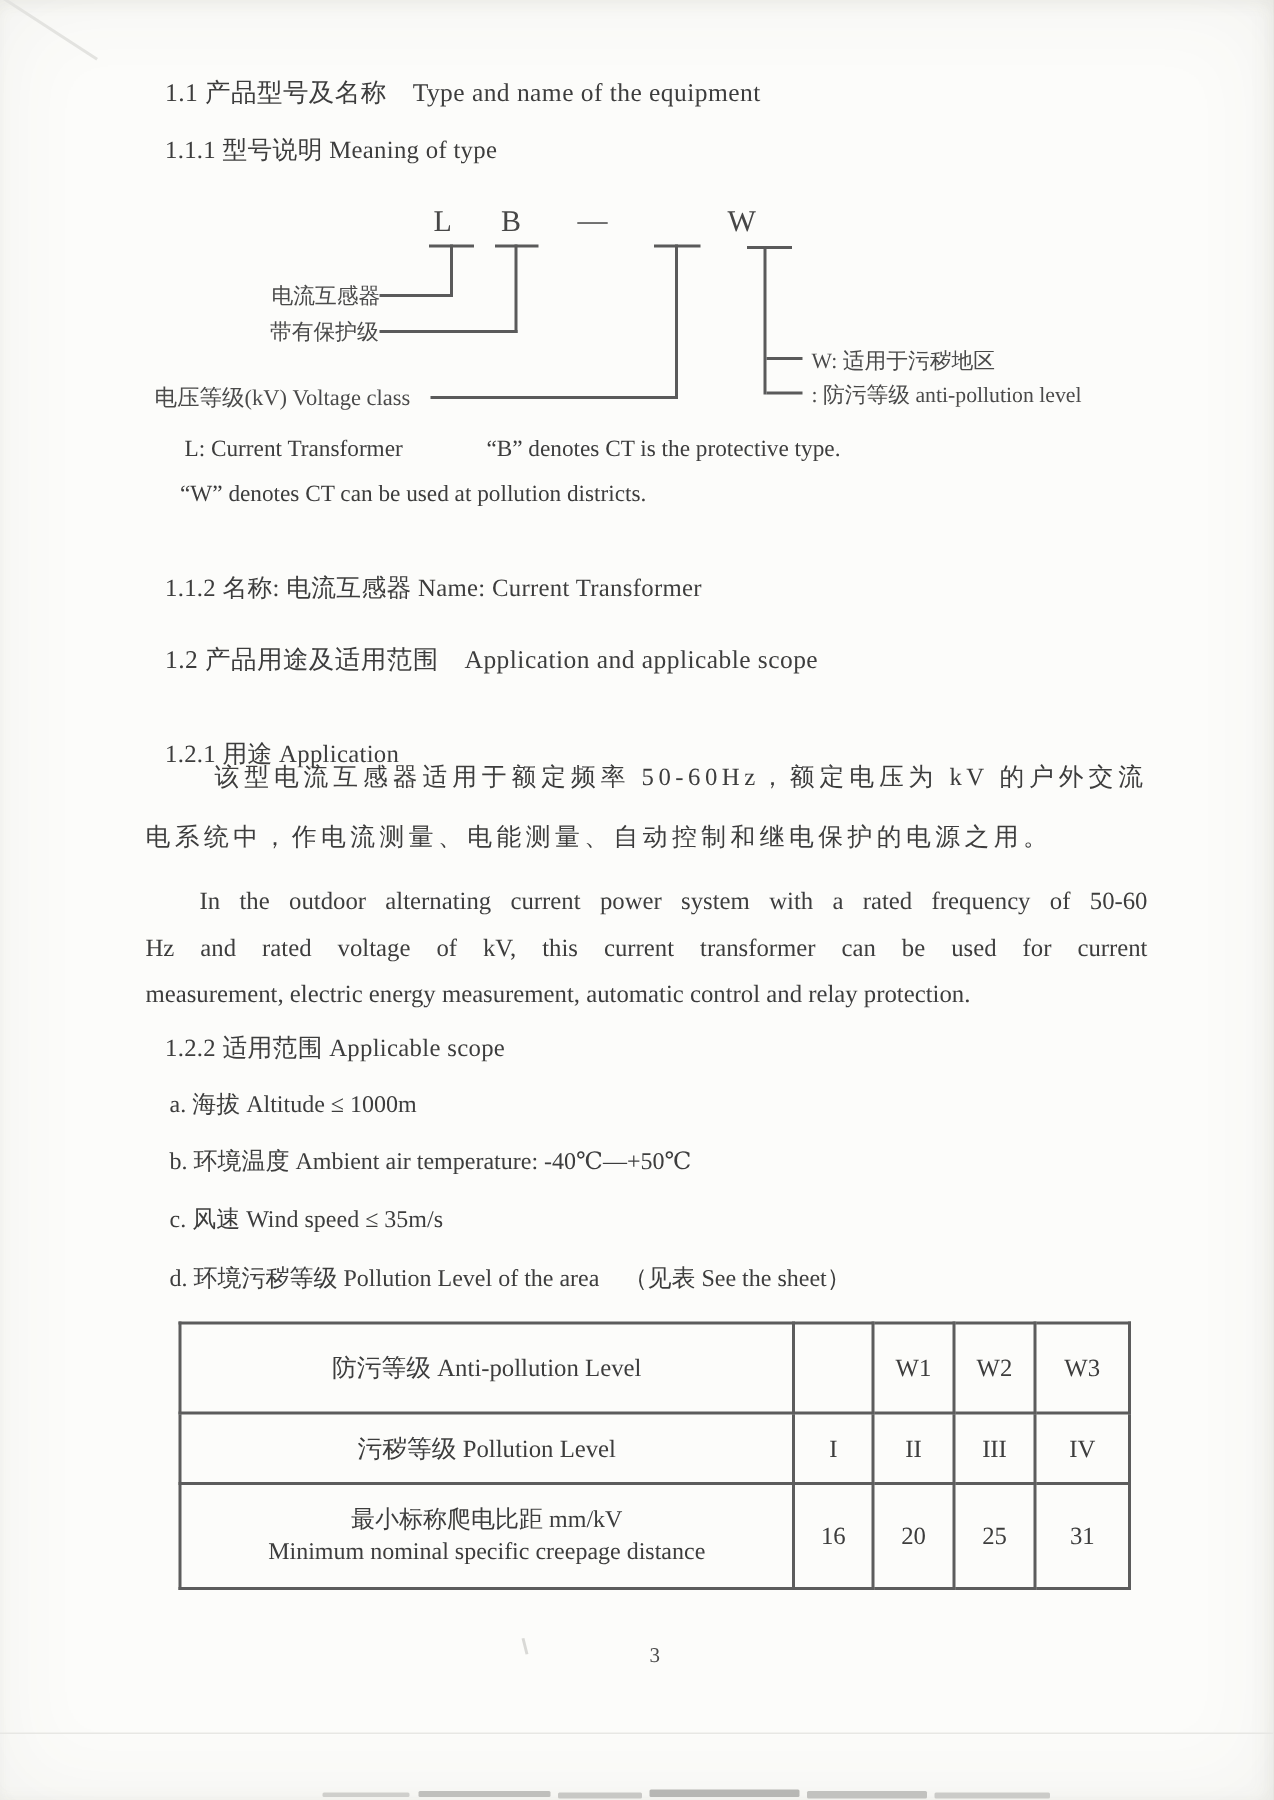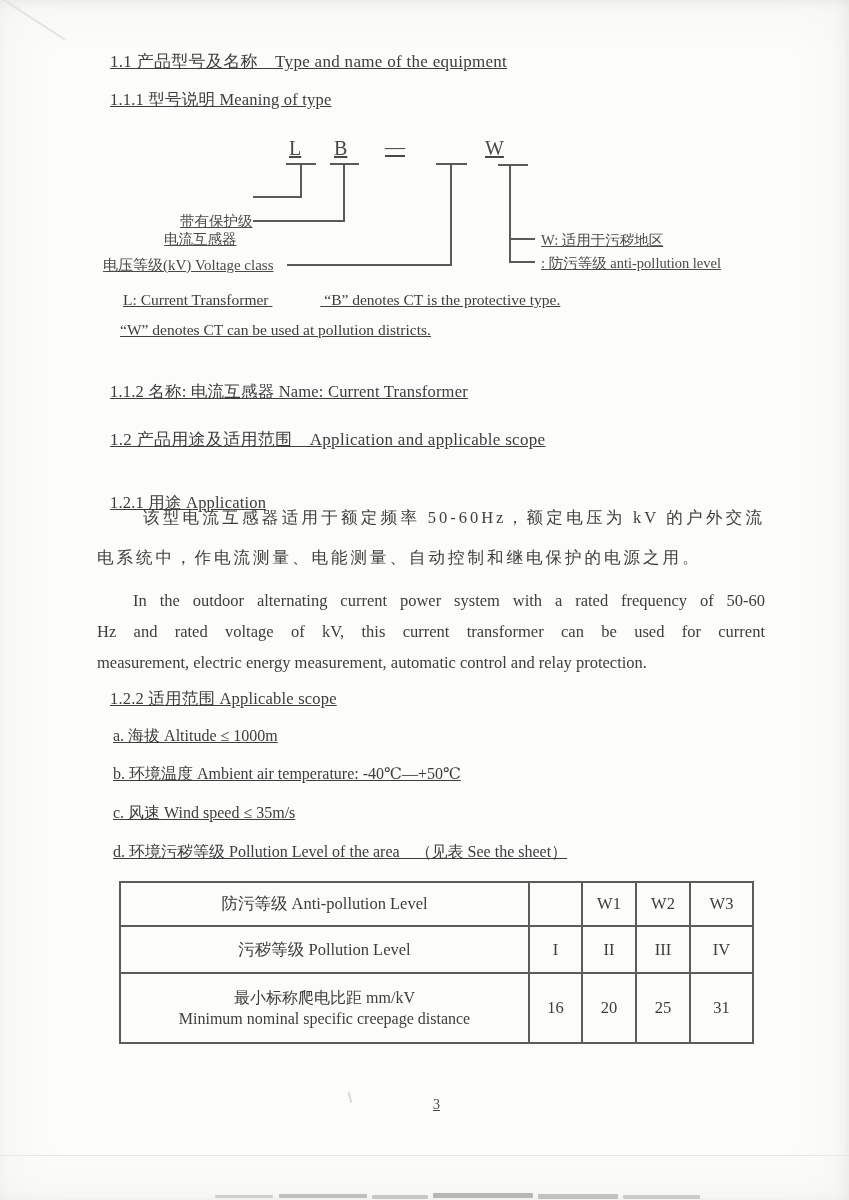--- a/index.html
+++ b/index.html
@@ -4,21 +4,21 @@
 <style>
   html,body{margin:0;padding:0;}
   body{width:849px;height:1200px;overflow:hidden;background:#e9e9e7;}
   .page{
     position:relative;width:849px;height:1200px;
     background:#fcfcfa;
     box-shadow:inset 0 0 60px rgba(80,80,75,0.06), inset -6px 0 12px rgba(90,90,85,0.05), inset 0 4px 10px rgba(90,90,85,0.04);
     font-family:"Liberation Serif","DejaVu Serif",serif;
     color:#3d3d3d;
   }
-  .abs{position:absolute;white-space:nowrap;text-decoration:underline;}
+  .abs{position:absolute;white-space:nowrap;}
   .h1{font-size:17px;letter-spacing:.3px;}
   .h2{font-size:16.5px;letter-spacing:.2px;}
   .note{font-size:15.5px;margin-left:23px;}
   .para{position:absolute;left:97px;width:668px;font-size:16.5px;}
   .pline{text-align:justify;text-align-last:justify;}
   .plast{text-align-last:auto;text-align:left;}
   .zh-para{letter-spacing:3px;}
   .zh-para .jl1{padding-left:46px;}
   .en-para .jl1{padding-left:36px;}
   .zh-para div{line-height:40px;}
@@ -64,21 +64,21 @@
     <div class="dline" style="left:343px;top:163px;width:2px;height:59px;"></div>
     <div class="dline" style="left:450px;top:163px;width:2px;height:103px;"></div>
     <div class="dline" style="left:509px;top:164px;width:2px;height:99px;"></div>
 
     <div class="dline" style="left:253px;top:196px;width:49px;height:2px;"></div>
     <div class="dline" style="left:253px;top:220px;width:92px;height:2px;"></div>
     <div class="dline" style="left:287px;top:264px;width:165px;height:2px;"></div>
     <div class="dline" style="left:511px;top:238px;width:24px;height:2px;"></div>
     <div class="dline" style="left:511px;top:261px;width:24px;height:2px;"></div>
 
-    <div class="abs dlabel" style="left:164px;top:188px;margin-top:42px;">电流互感器</div>
+    <div class="abs dlabel" style="left:181px;top:188px;">电流互感器</div>
     <div class="abs dlabel" style="left:180px;top:212px;">带有保护级</div>
     <div class="abs dlabel" style="left:103px;top:256px;font-size:15px;">电压等级(kV) Voltage class</div>
     <div class="abs dlabel" style="left:541px;top:231px;">W: 适用于污秽地区</div>
     <div class="abs dlabel" style="left:541px;top:254px;">: 防污等级  anti-pollution level</div>
   </div>
 
   <div class="abs note" style="left:100px;top:291px;">
     <span>L: Current Transformer</span>
     <span style="display:inline-block;width:48px;"></span>
     <span>“B” denotes CT is the protective type.</span>
@@ -109,21 +109,21 @@
 
   <table class="ptable">
     <colgroup>
       <col style="width:409px">
         <col style="width:53px">
         <col style="width:54px">
         <col style="width:54px">
         <col style="width:63px">
     </colgroup>
     <tbody>
-      <tr style="height:44px;">
+      <tr style="height:60px;">
         <td class="lblcell">防污等级 Anti-pollution Level</td>
         <td></td>
         <td>W1</td>
         <td>W2</td>
         <td>W3</td>
       </tr>
       <tr style="height:47px;">
         <td class="lblcell">污秽等级 Pollution Level</td>
         <td>I</td>
         <td>II</td>

